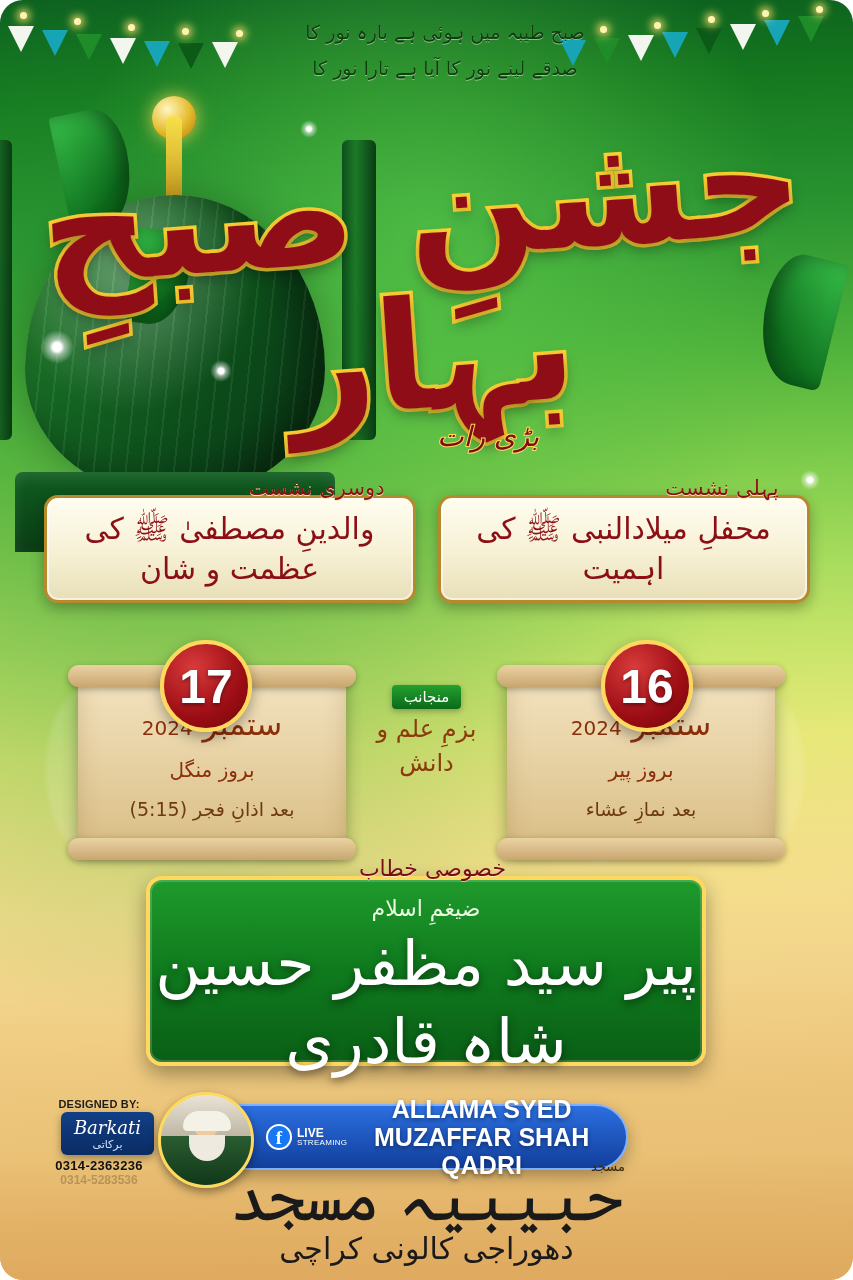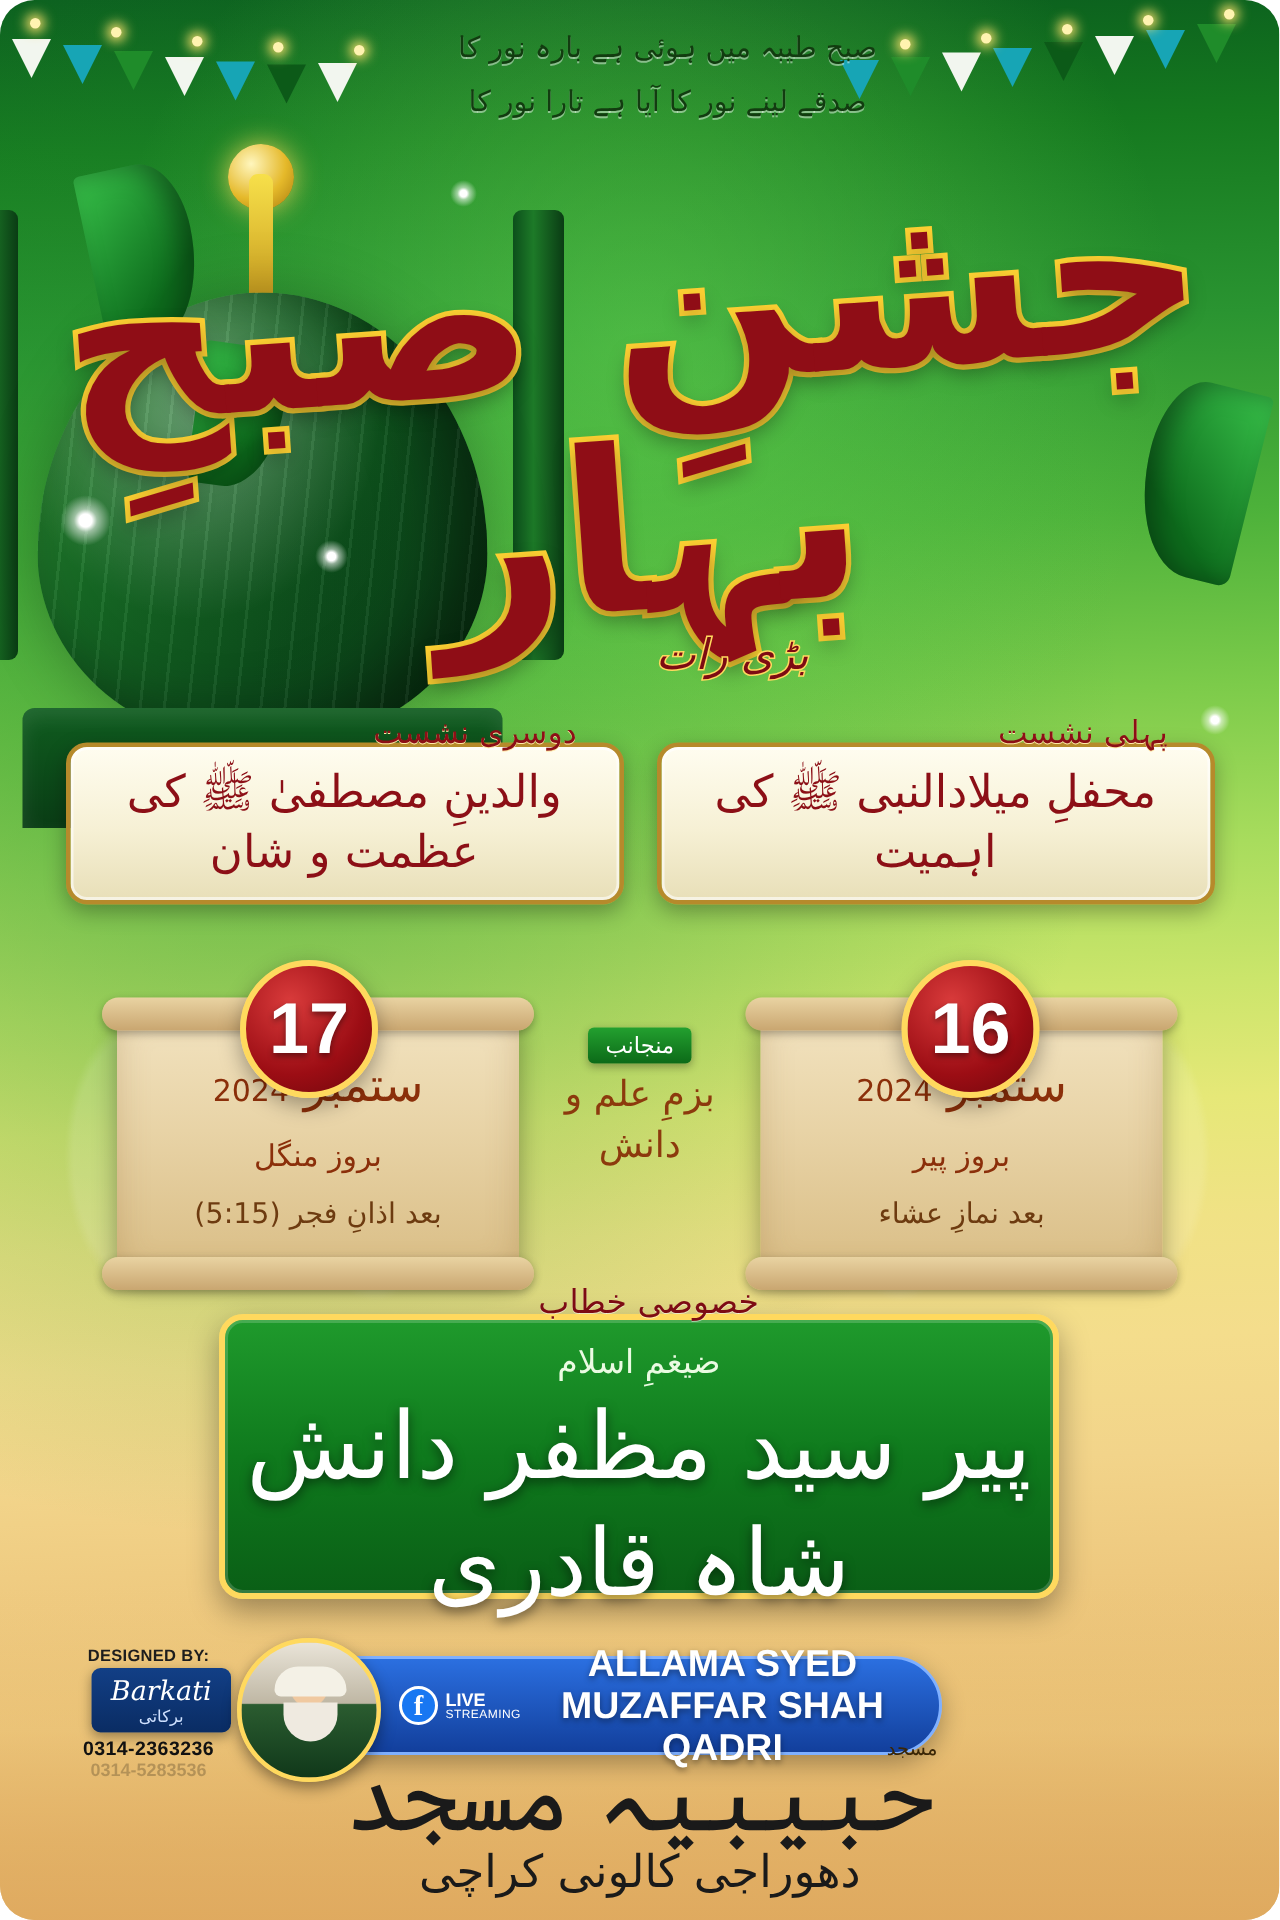--- a/index.html
+++ b/index.html
@@ -497,21 +497,21 @@
     <div class="mid-ribbon">
       <div class="tag">منجانب</div>
       <div class="l1">بزمِ علم و</div>
       <div class="l2">دانش</div>
     </div>
   </div>
 
   <div class="speaker-panel">
     <div class="speaker-kicker">خصوصی خطاب</div>
     <div class="speaker-title">ضیغمِ اسلام</div>
-    <div class="speaker-name">پیر سید مظفر دانش شاہ قادری</div>
+    <div class="speaker-name">پیر سید مظفر حسین شاہ قادری</div>
   </div>
 
   <div class="designer">
     <div class="designer-label">DESIGNED BY:</div>
     <div class="designer-card">
       <div class="designer-brand">Barkati</div>
       <div class="designer-brand-ur">برکاتی</div>
     </div>
     <div class="designer-phone">0314-2363236</div>
     <div class="designer-phone-ghost">0314-5283536</div>

